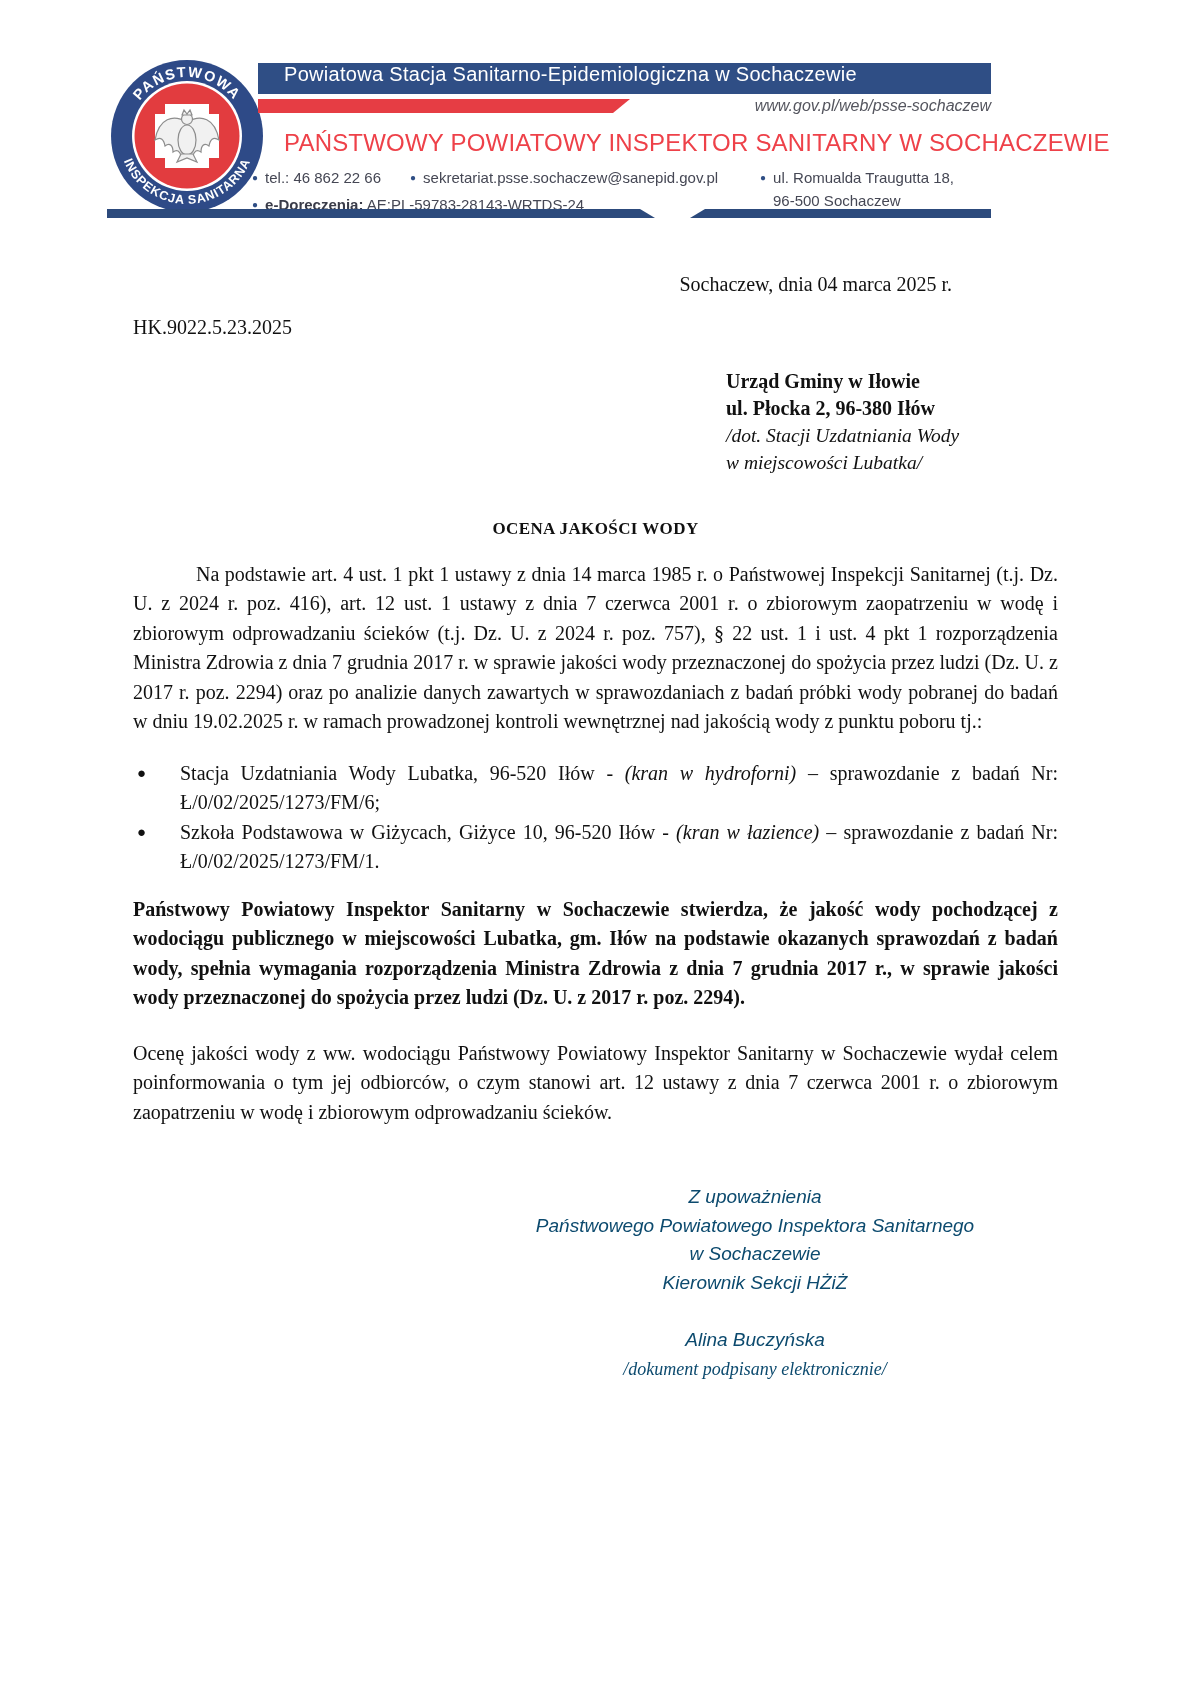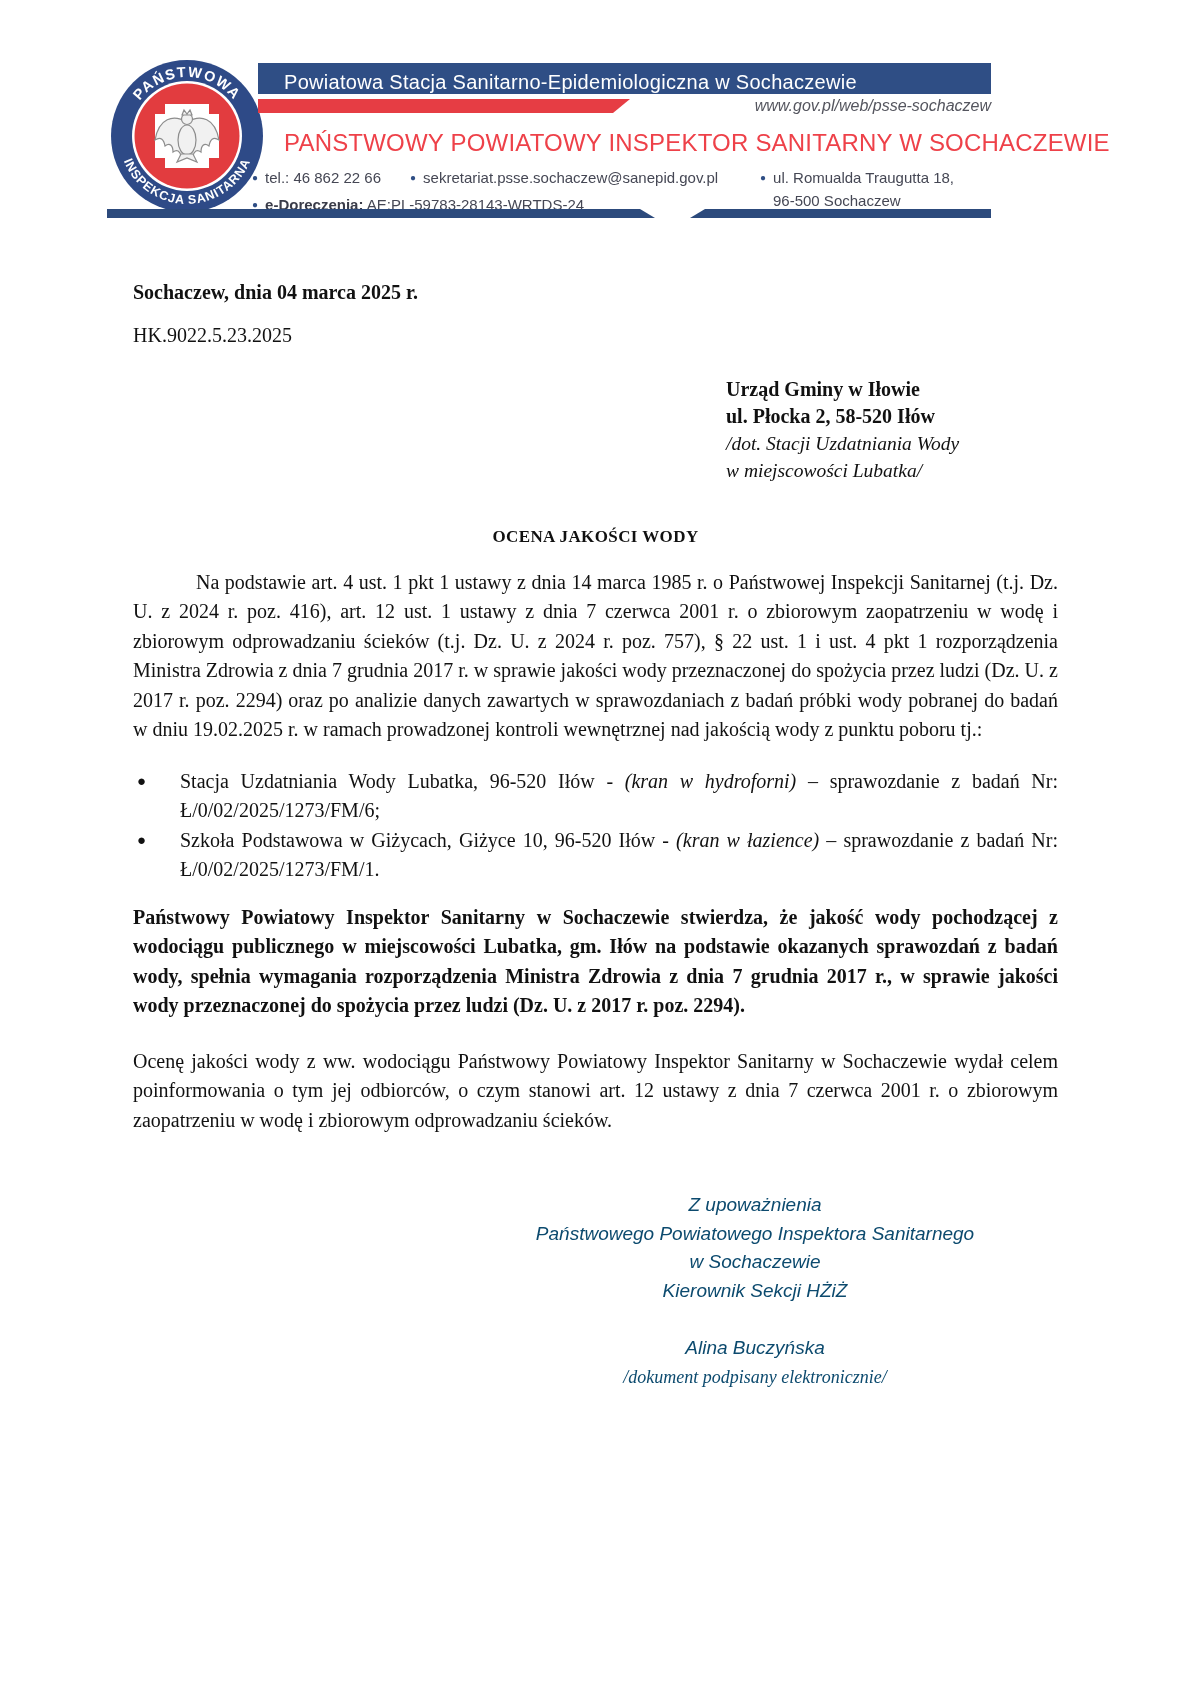--- a/index.html
+++ b/index.html
@@ -2,21 +2,21 @@
 <html lang="pl"><head>
 <meta charset="utf-8">
 <style>
   html,body{margin:0;padding:0;background:#ffffff;}
   .page{position:relative;width:1191px;height:1684px;background:#ffffff;overflow:hidden;
         font-family:"Liberation Serif", serif;color:#111111;}
 
   
   .logo{position:absolute;left:107px;top:56px;width:160px;height:160px;}
   .blue-bar{position:absolute;left:258px;top:63px;width:733px;height:31px;background:#2f4e85;
-            display:flex;align-items:flex-end;}
+            display:flex;align-items:flex-start;}
   .blue-bar span{color:#ffffff;font-family:"Liberation Sans", sans-serif;font-size:20px;
                  letter-spacing:0.3px;padding-left:26px;white-space:nowrap;}
   .red-bar{position:absolute;left:258px;top:99px;width:372px;height:14px;background:#e63d44;
            clip-path:polygon(0 0,100% 0,calc(100% - 17px) 100%,0 100%);}
   .website{position:absolute;left:258px;top:97px;width:733px;text-align:right;
            font-family:"Liberation Sans", sans-serif;font-size:16px;color:#54555e;font-style:italic;}
   .inspector-title{position:absolute;left:284px;top:129px;width:760px;
            font-family:"Liberation Sans", sans-serif;font-size:24px;color:#ee4149;
            letter-spacing:0.2px;white-space:nowrap;}
   .contact{position:absolute;font-family:"Liberation Sans", sans-serif;font-size:15px;
@@ -27,21 +27,21 @@
   .c-phone{left:252px;top:167px;}
   .c-email{left:410px;top:167px;}
   .c-address{left:760px;top:167px;}
   .c-edelivery{left:252px;top:194px;}
   .divider{position:absolute;top:209px;height:9px;background:#2c4a7c;}
   .divider.left{left:107px;width:548px;clip-path:polygon(0 0,calc(100% - 15px) 0,100% 100%,0 100%);}
   .divider.right{left:690px;width:301px;clip-path:polygon(15px 0,100% 0,100% 100%,0 100%);}
 
   
   .letter{position:absolute;left:133px;top:262px;width:925px;font-size:20px;line-height:29.5px;}
-  .date-line{padding-right:106px;margin-top:16px;font-weight:bold;}
+  .date-line{text-align:right;padding-right:106px;margin-top:8px;}
   .ref-line{margin-top:13px;}
   .recipient{margin:26px 0 0 593px;line-height:27px;}
   .recipient .r-bold{font-weight:bold;}
   .recipient .r-italic{font-style:italic;font-size:19.5px;}
   .doc-title{margin-top:38px;text-align:center;font-weight:bold;font-size:17px;letter-spacing:0.4px;}
   .para{margin-top:16px;text-align:justify;}
   .para.indent{text-indent:63px;}
   .para.bold{font-weight:bold;margin-top:18px;}
   .para.mt{margin-top:26px;}
   .bullet-list{margin-top:22px;}
@@ -126,21 +126,21 @@
   <div class="divider right"></div>
 
   <div class="letter">
 
     <div class="date-line">Sochaczew, dnia 04 marca 2025 r.</div>
 
     <div class="ref-line">HK.9022.5.23.2025</div>
 
     <div class="recipient">
       <div class="r-bold">Urząd Gminy w Iłowie</div>
-      <div class="r-bold">ul. Płocka 2, 58-520 Iłów</div>
+      <div class="r-bold">ul. Płocka 2, 96-380 Iłów</div>
       <div class="r-italic">/dot. Stacji Uzdatniania Wody</div>
       <div class="r-italic">w miejscowości Lubatka/</div>
     </div>
 
     <div class="doc-title">OCENA JAKOŚCI WODY</div>
 
     <div class="para indent">Na podstawie art. 4 ust. 1 pkt 1 ustawy z dnia 14 marca 1985 r. o Państwowej Inspekcji Sanitarnej (t.j. Dz. U. z 2024 r. poz. 416), art. 12 ust. 1 ustawy z dnia 7 czerwca 2001 r. o zbiorowym zaopatrzeniu w wodę i zbiorowym odprowadzaniu ścieków (t.j. Dz. U. z 2024 r. poz. 757), § 22 ust. 1 i ust. 4 pkt 1 rozporządzenia Ministra Zdrowia z dnia 7 grudnia 2017 r. w sprawie jakości wody przeznaczonej do spożycia przez ludzi (Dz. U. z 2017 r. poz. 2294) oraz po analizie danych zawartych w sprawozdaniach z badań próbki wody pobranej do badań w dniu 19.02.2025 r. w ramach prowadzonej kontroli wewnętrznej nad jakością wody z punktu poboru tj.:</div>
 
     <div class="bullet-list">
       <div class="bullet-item">

